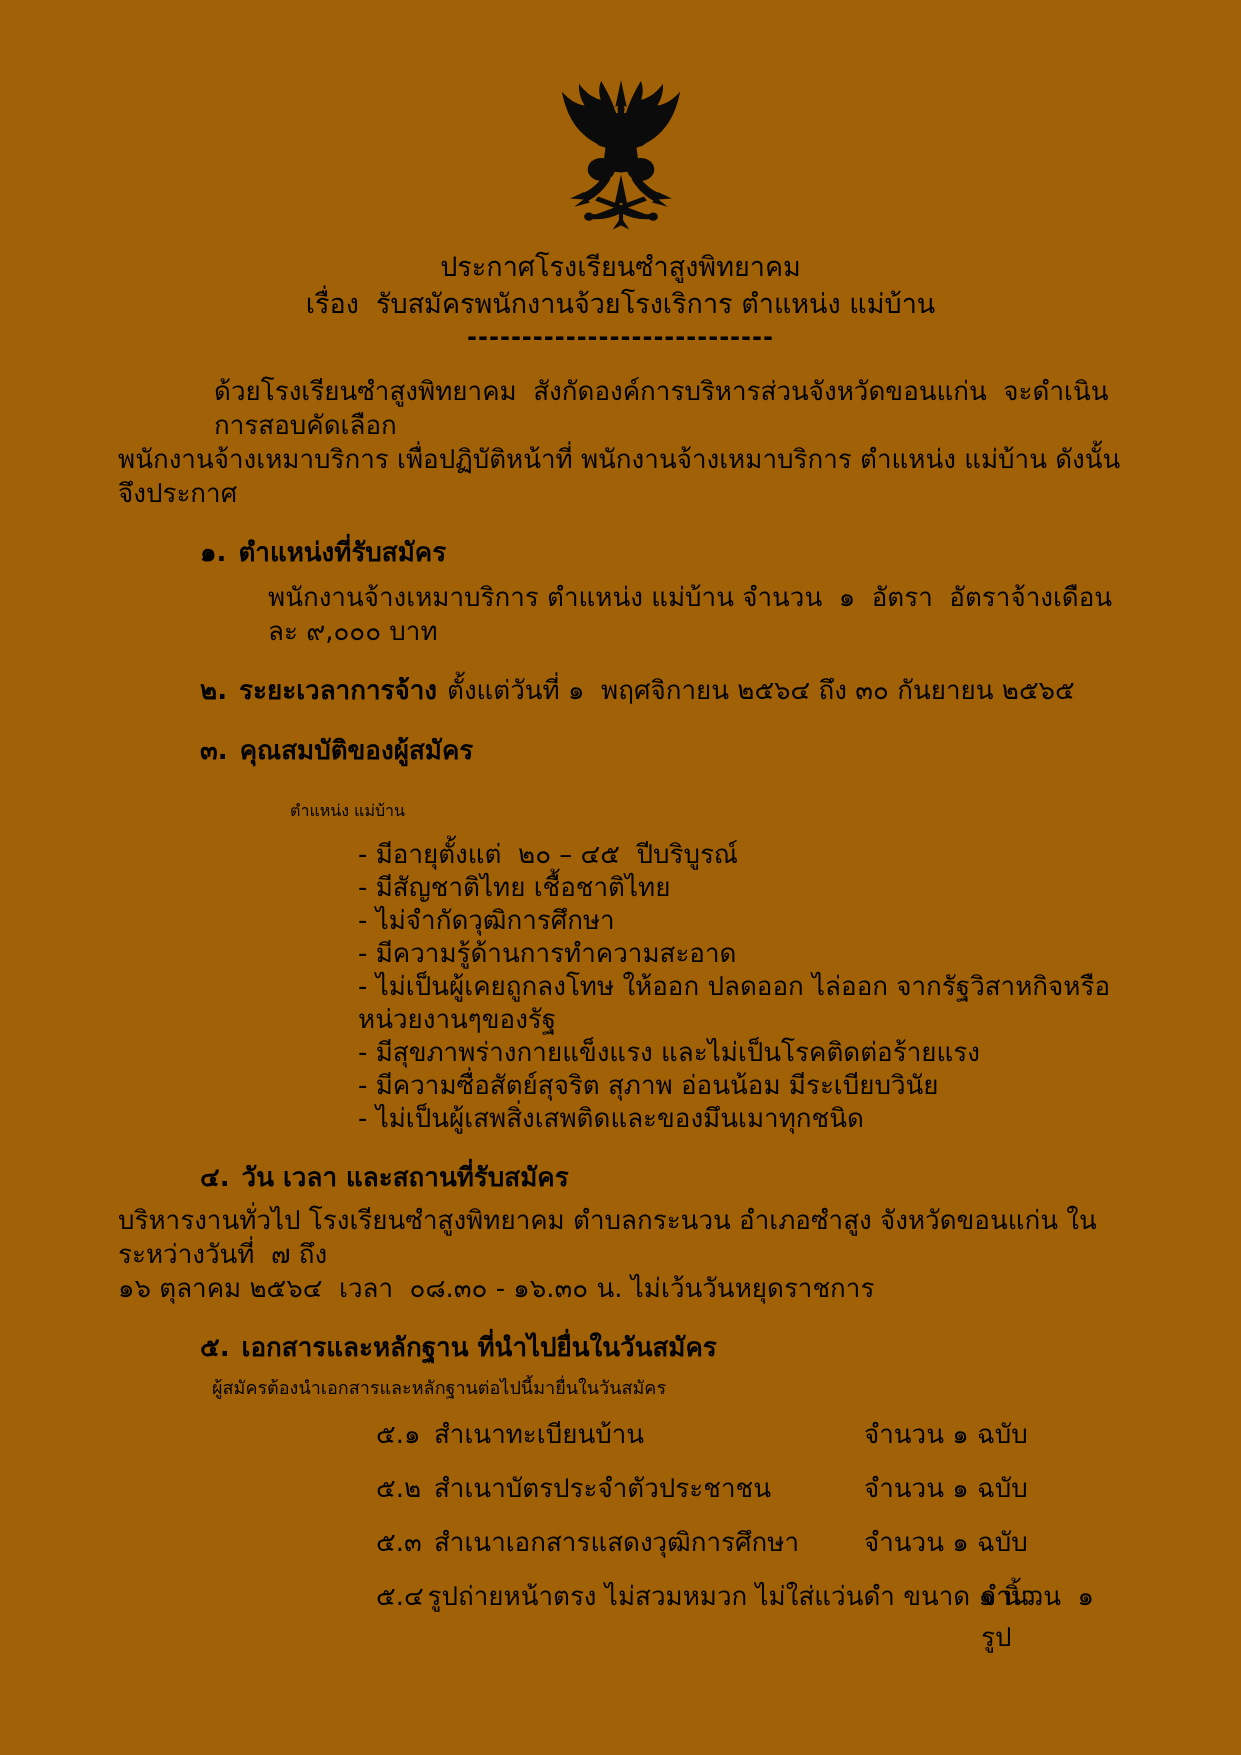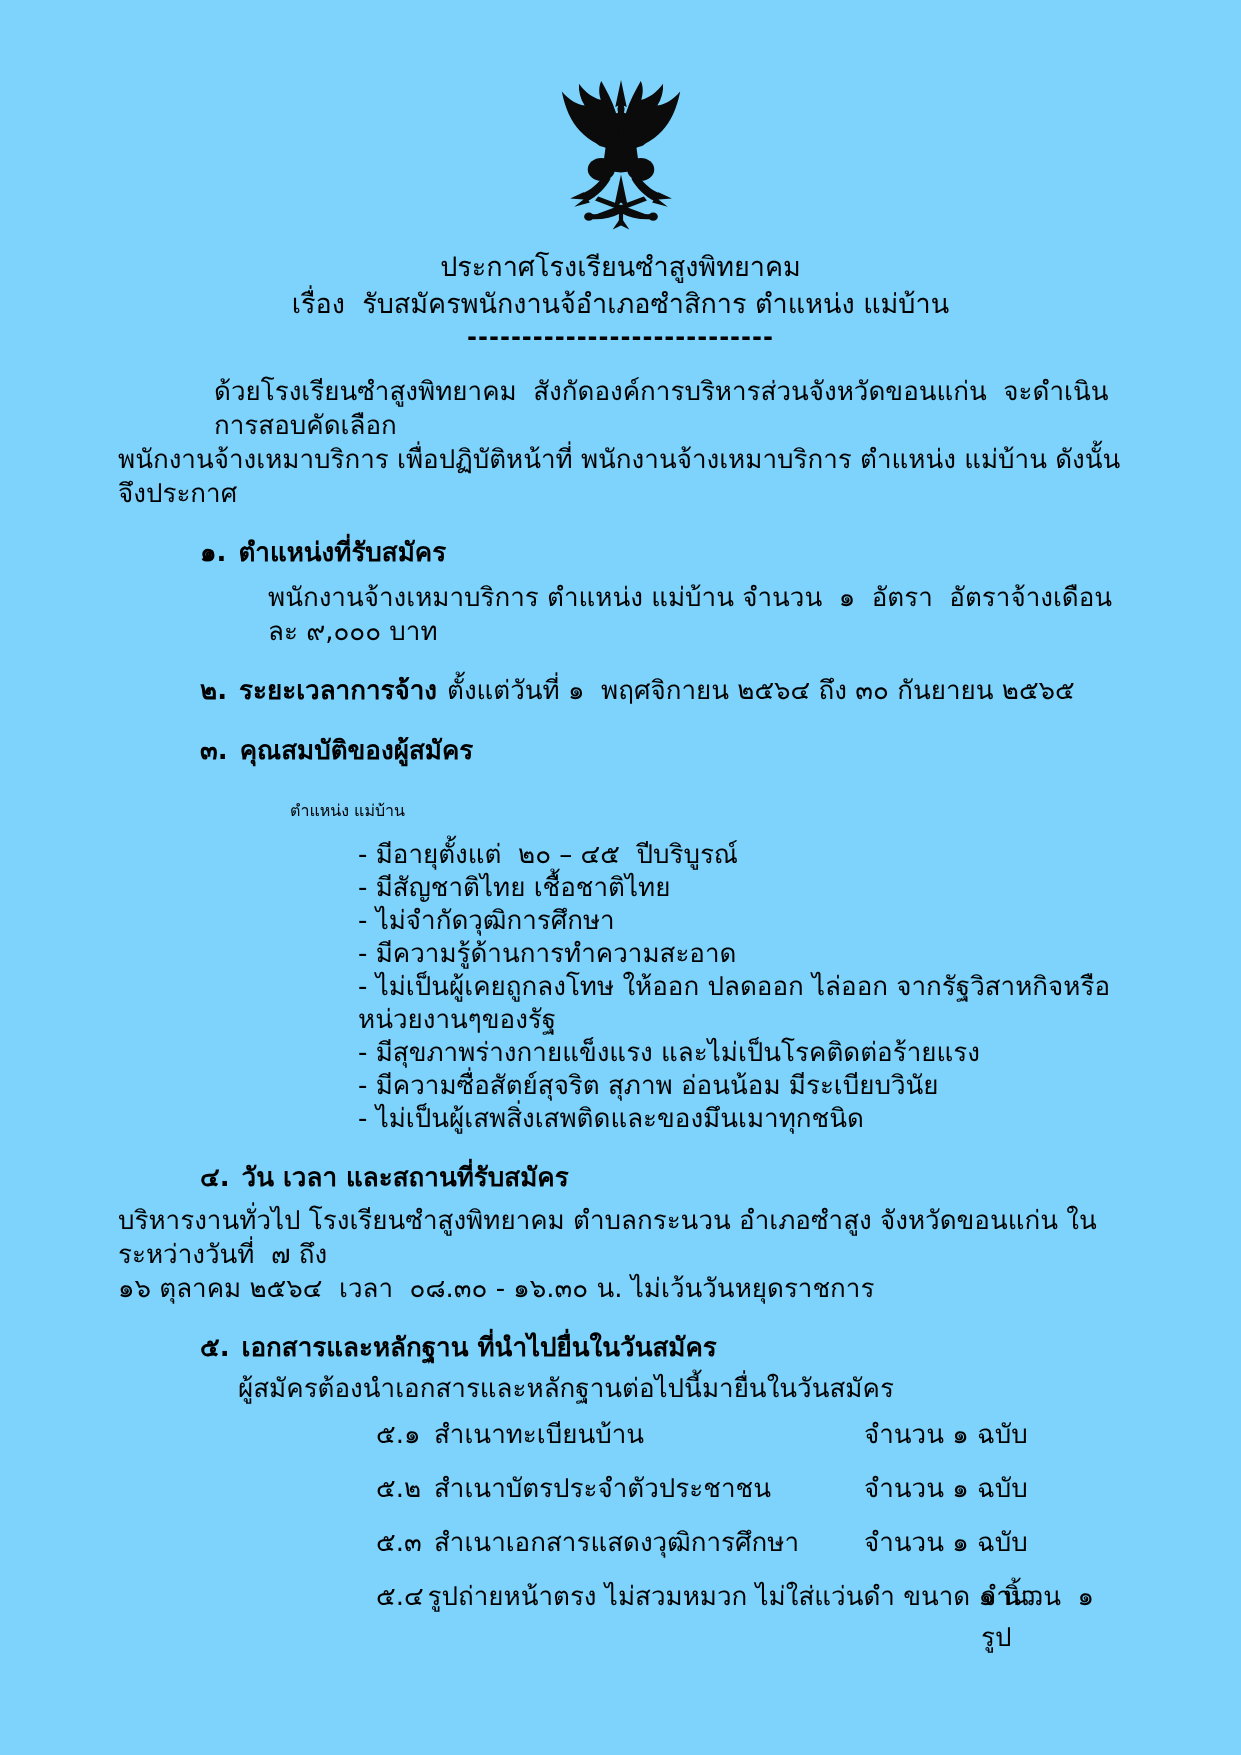--- a/index.html
+++ b/index.html
@@ -8,21 +8,21 @@
     width: 1241px;
     height: 1755px;
     font-family: "DejaVu Sans", "Liberation Sans", sans-serif;
     color: #000000;
     overflow: hidden;
   }
   .page {
     width: 1241px;
     height: 1755px;
     padding: 78px 118px 0 118px;
-    background: #7dd3fc;
+    background: #a16207;
   }
   .txt { white-space: pre-wrap; }
   .emblem-wrap {
     width: 100%;
     display: flex;
     justify-content: center;
     margin-bottom: 8px;
   }
   .emblem-wrap svg { display: block; }
   .title-line {
@@ -70,23 +70,23 @@
   }
   .qual-list { margin-top: 10px; }
   .qual-item {
     font-size: 26px;
     line-height: 33px;
     margin-left: 240px;
   }
   .sec4-lines { margin-top: 8px; }
   .sec4-lines .first { padding-left: 150px; }
   .doc-intro {
-    font-size: 26px;
-    line-height: 34px;
-    margin-left: 120px;
+    font-size: 18px;
+    line-height: 34px;
+    margin-left: 94px;
     margin-top: 6px;
   }
   .doc-list { margin-top: 8px; }
   .doc-row {
     display: flex;
     align-items: baseline;
     height: 54px;
     margin-left: 258px;
     font-size: 26px;
   }
@@ -151,21 +151,21 @@
         <path d="M150 248 Q120 264 92 262 L92 272 Q124 274 150 260 Q176 274 208 272 L208 262 Q180 264 150 248 Z"></path>
         <ellipse cx="88" cy="267" rx="9" ry="8"></ellipse>
         <ellipse cx="212" cy="267" rx="9" ry="8"></ellipse>
 
         <path d="M150 268 L134 292 L150 284 L166 292 Z"></path>
       </g>
     </svg>
   </div>
 
   <div class="title-line txt">ประกาศโรงเรียนซำสูงพิทยาคม</div>
-  <div class="title-line txt">เรื่อง  รับสมัครพนักงานจ้อำเภอซำสิการ ตำแหน่ง แม่บ้าน</div>
+  <div class="title-line txt">เรื่อง  รับสมัครพนักงานจ้วยโรงเริการ ตำแหน่ง แม่บ้าน</div>
   <div class="separator-line txt">----------------------------</div>
 
   <div class="intro-par">
     <div class="body-line indent-first txt">ด้วยโรงเรียนซำสูงพิทยาคม  สังกัดองค์การบริหารส่วนจังหวัดขอนแก่น  จะดำเนินการสอบคัดเลือก</div>
     <div class="body-line txt">พนักงานจ้างเหมาบริการ เพื่อปฏิบัติหน้าที่ พนักงานจ้างเหมาบริการ ตำแหน่ง แม่บ้าน ดังนั้น จึงประกาศ</div>
   </div>
 
   <div class="section">
     <div class="section-heading">
       <span class="sec-no txt">๑.</span><span class="txt">ตำแหน่งที่รับสมัคร</span>

